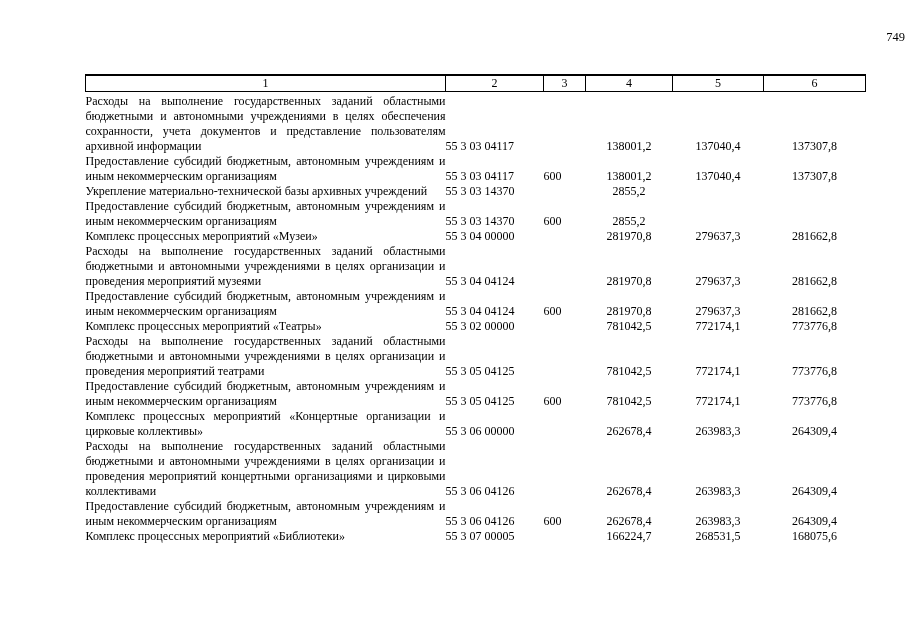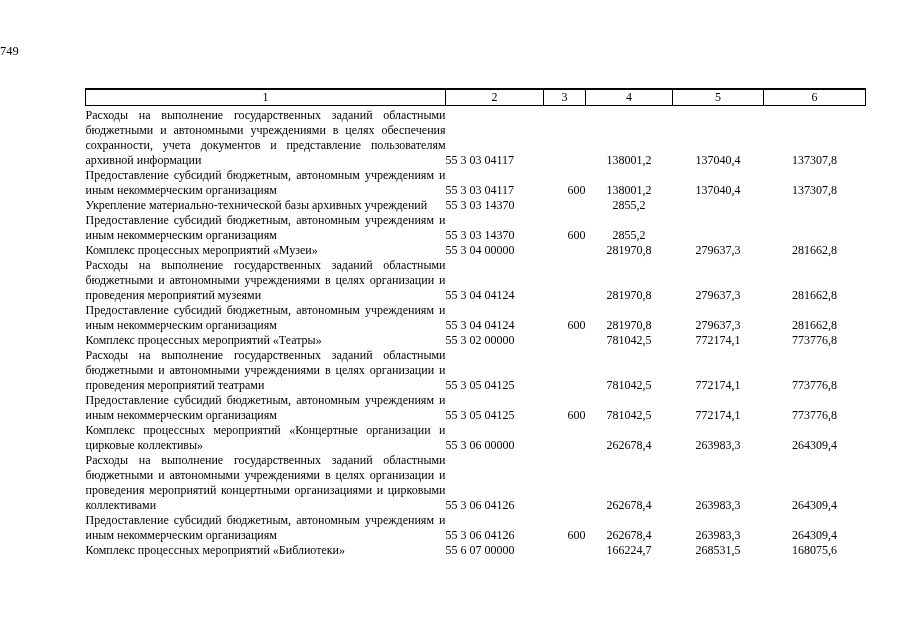--- a/index.html
+++ b/index.html
@@ -10,22 +10,22 @@
   .page {
     position: relative;
     width: 905px;
     height: 640px;
     background: #ffffff;
     color: #000000;
     font-family: "Liberation Serif", "DejaVu Serif", serif;
     overflow: hidden;
   }
   .page-number {
-    padding-top: 44px;
-    text-align: left;
+    padding-top: 30px;
+    text-align: right;
     font-size: 12.5px;
     line-height: 14px;
   }
   .doc-table {
     border-collapse: collapse;
     table-layout: fixed;
     width: 780px;
     margin-left: 85px;
     margin-top: 30px;
     font-size: 12px;
@@ -53,21 +53,21 @@
     hyphens: auto;
     padding-left: 5px;
     padding-right: 3px;
     margin-left: 26px;
   }
   td.c-code {
     padding-left: 10px;
     white-space: nowrap;
   }
   td.c-group {
-    text-align: right;
+    text-align: left;
     white-space: nowrap;
   }
   td.c-num {
     text-align: center;
     padding-right: 6px;
     white-space: nowrap;
   }
   td.c-num-last {
     padding-right: 8px;
   }
@@ -198,21 +198,21 @@
         <tr>
     <td class="c-name">Предоставление субсидий бюджетным, автономным учреждениям и иным некоммерческим организациям</td>
     <td class="c-code">55 3 06 04126</td>
     <td class="c-group">600</td>
     <td class="c-num">262678,4</td>
     <td class="c-num">263983,3</td>
     <td class="c-num c-num-last">264309,4</td>
   </tr>
         <tr>
     <td class="c-name">Комплекс процессных мероприятий «Библиотеки»</td>
-    <td class="c-code">55 6 07 00000</td>
+    <td class="c-code">55 3 07 00005</td>
     <td class="c-group"></td>
     <td class="c-num">166224,7</td>
     <td class="c-num">268531,5</td>
     <td class="c-num c-num-last">168075,6</td>
   </tr>
       </tbody>
   </table>
 
 </div>
 

